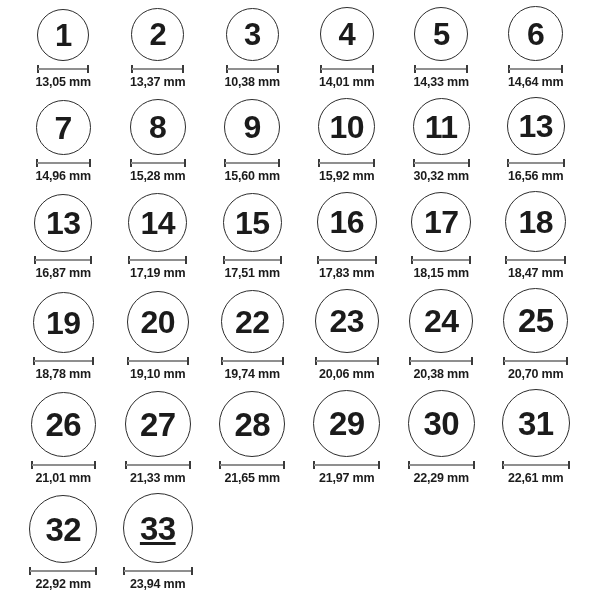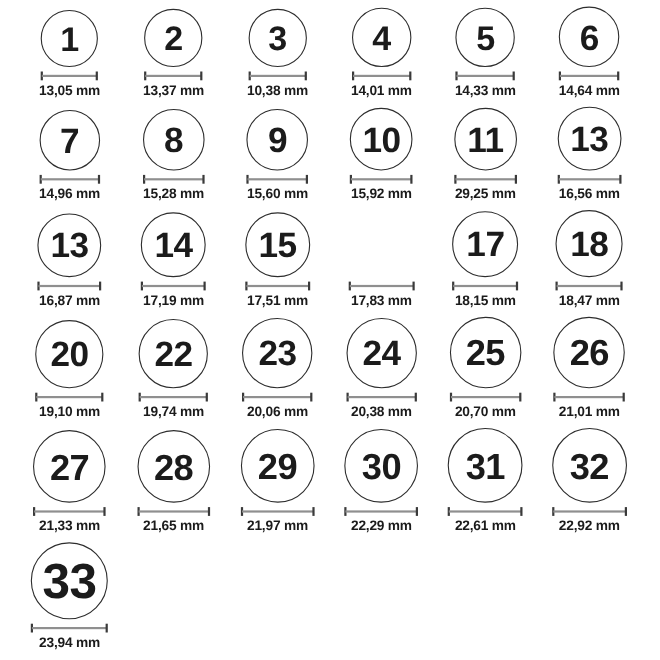--- a/index.html
+++ b/index.html
@@ -181,21 +181,21 @@
   </div>
     <div class="cell">
     <div class="circle" style="width: 57px; height: 57px; align-items: center;">
       <span class="num" style="font-size: 32px;">11</span>
     </div>
     <div class="dim" style="width: 57px;">
       <span class="tick tick-left"></span>
       <span class="bar"></span>
       <span class="tick tick-right"></span>
     </div>
-    <div class="label">29,25 mm</div>
+    <div class="label">30,32 mm</div>
   </div>
     <div class="cell">
     <div class="circle" style="width: 58px; height: 58px;">
       <span class="num" style="font-size: 32px;">13</span>
     </div>
     <div class="dim" style="width: 58px;">
       <span class="tick tick-left"></span>
       <span class="bar"></span>
       <span class="tick tick-right"></span>
     </div>
@@ -228,20 +228,23 @@
       <span class="num" style="font-size: 32px;">15</span>
     </div>
     <div class="dim" style="width: 59px;">
       <span class="tick tick-left"></span>
       <span class="bar"></span>
       <span class="tick tick-right"></span>
     </div>
     <div class="label">17,51 mm</div>
   </div>
     <div class="cell">
+    <div class="circle" style="width: 60px; height: 60px;">
+      <span class="num" style="font-size: 32px;">16</span>
+    </div>
     <div class="dim" style="width: 60px;">
       <span class="tick tick-left"></span>
       <span class="bar"></span>
       <span class="tick tick-right"></span>
     </div>
     <div class="label">17,83 mm</div>
   </div>
     <div class="cell">
     <div class="circle" style="width: 60px; height: 60px;">
       <span class="num" style="font-size: 32px;">17</span>
@@ -258,20 +261,31 @@
       <span class="num" style="font-size: 32px;">18</span>
     </div>
     <div class="dim" style="width: 61px;">
       <span class="tick tick-left"></span>
       <span class="bar"></span>
       <span class="tick tick-right"></span>
     </div>
     <div class="label">18,47 mm</div>
   </div>
     <div class="cell">
+    <div class="circle" style="width: 61px; height: 61px;">
+      <span class="num" style="font-size: 32px;">19</span>
+    </div>
+    <div class="dim" style="width: 61px;">
+      <span class="tick tick-left"></span>
+      <span class="bar"></span>
+      <span class="tick tick-right"></span>
+    </div>
+    <div class="label">18,78 mm</div>
+  </div>
+    <div class="cell">
     <div class="circle" style="width: 62px; height: 62px;">
       <span class="num" style="font-size: 32px;">20</span>
     </div>
     <div class="dim" style="width: 62px;">
       <span class="tick tick-left"></span>
       <span class="bar"></span>
       <span class="tick tick-right"></span>
     </div>
     <div class="label">19,10 mm</div>
   </div>
@@ -391,21 +405,21 @@
     </div>
     <div class="dim" style="width: 68px;">
       <span class="tick tick-left"></span>
       <span class="bar"></span>
       <span class="tick tick-right"></span>
     </div>
     <div class="label">22,92 mm</div>
   </div>
     <div class="cell">
     <div class="circle" style="width: 70px; height: 70px;">
-      <span class="num" style="font-size: 45px;">33</span>
+      <span class="num" style="font-size: 33px; text-decoration: underline;">33</span>
     </div>
     <div class="dim" style="width: 70px;">
       <span class="tick tick-left"></span>
       <span class="bar"></span>
       <span class="tick tick-right"></span>
     </div>
     <div class="label">23,94 mm</div>
   </div>
   </div>
 

